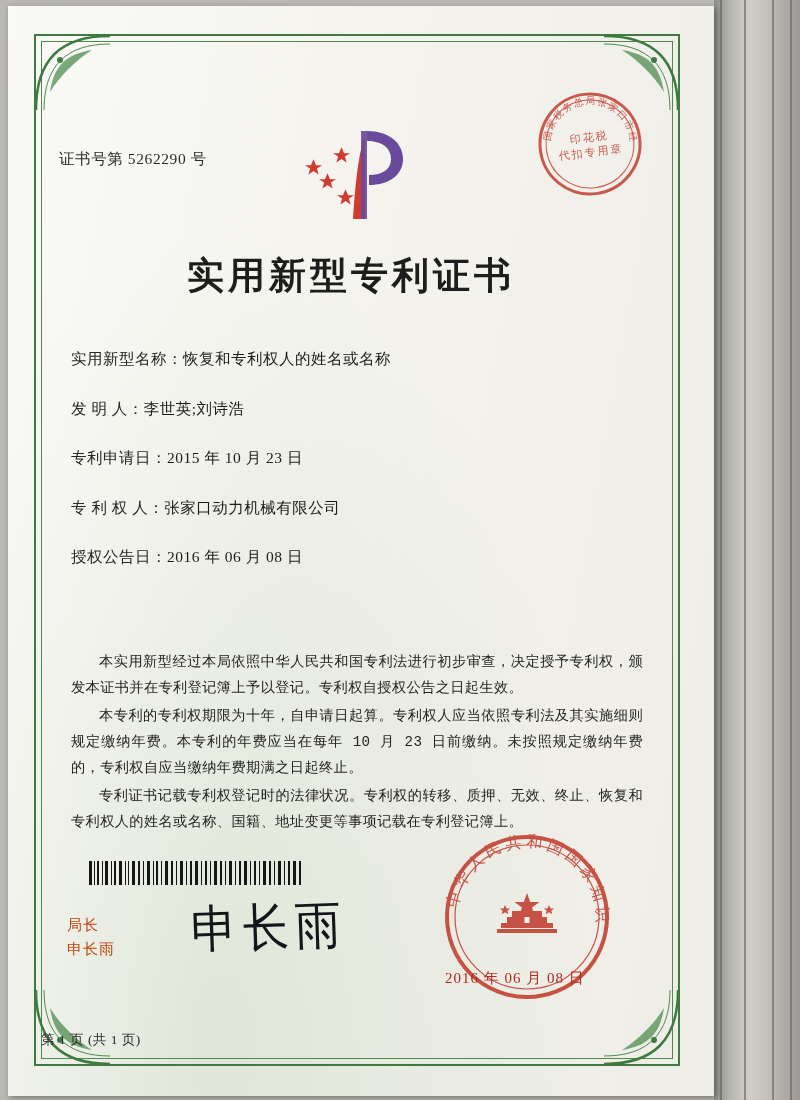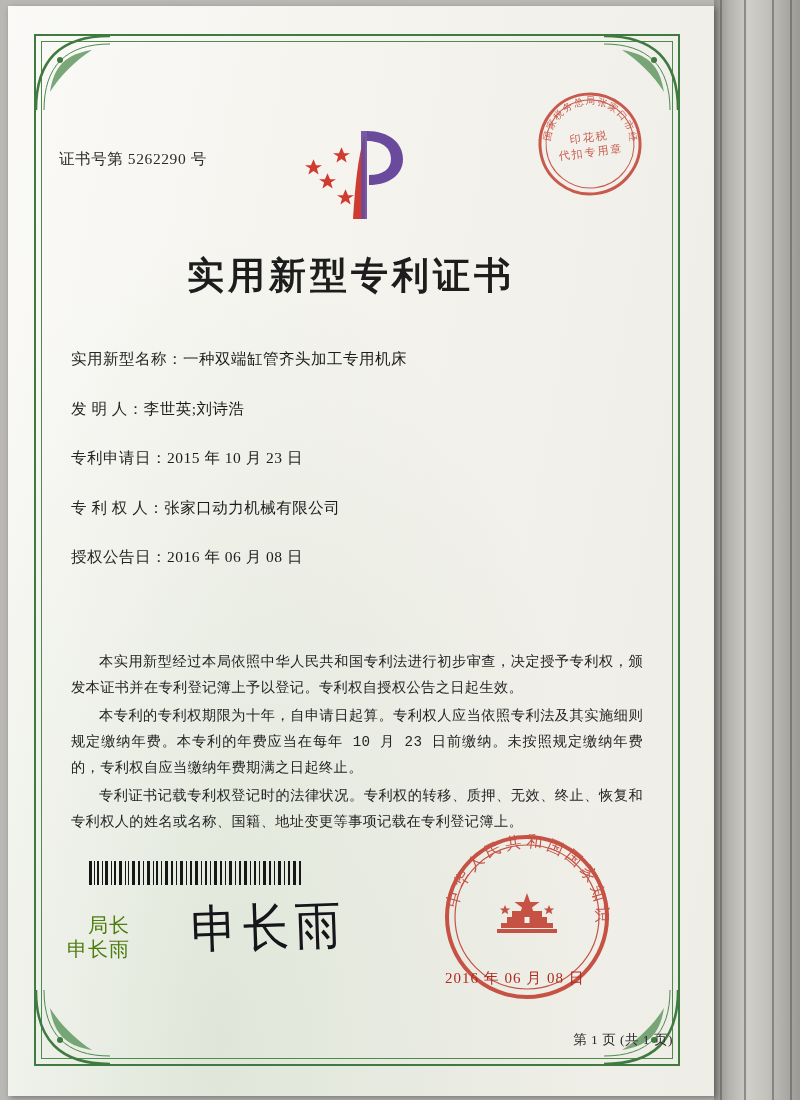--- a/index.html
+++ b/index.html
@@ -160,25 +160,24 @@
     top: 0;
     height: 24px;
     background: #171717;
     display: block;
   }
   
   .sig-label {
     position: absolute;
     left: 26px;
     top: 872px;
-    font-size: 20px;
-    color: #4d7c0f;
+    font-size: 15px;
+    color: #c2410c;
     line-height: 24px;
     letter-spacing: 1px;
-    text-align: right;
   }
   .signature {
     position: absolute;
     left: 150px;
     top: 856px;
     font-size: 46px;
     color: #15151b;
     font-family: "DejaVu Serif", serif;
     letter-spacing: 6px;
     transform: rotate(-2deg) scaleY(1.12);
@@ -206,21 +205,21 @@
     font-size: 15px;
     color: #b02a20;
     letter-spacing: 1px;
     font-family: "Liberation Serif", serif;
   }
   .footer {
     position: absolute;
     left: 0;
     right: 0;
     bottom: 10px;
-    text-align: right;
+    text-align: left;
     font-size: 13.5px;
     color: #2a2a2a;
     letter-spacing: 0.5px;
     margin-top: 44px;
   }
 </style>
 </head>
 <body>
 
 <div class="page">
@@ -301,21 +300,21 @@
             <text x="55" y="52" fill="#c0392b" font-size="11" font-family="'Liberation Serif',serif" text-anchor="middle" letter-spacing="2">印花税</text>
             <text x="55" y="67" fill="#c0392b" font-size="11" font-family="'Liberation Serif',serif" text-anchor="middle" letter-spacing="2">代扣专用章</text>
           </g>
         </svg>
       </div>
 
       <div class="title">实用新型专利证书</div>
 
       <div class="fields">
         <div class="field">
-          <span class="lbl">实用新型名称：</span><span class="val">一种双端缸管齐头加工专用机床</span>
+          <span class="lbl">实用新型名称：</span><span class="val">恢复和专利权人的姓名或名称</span>
         </div>
         <div class="field">
           <span class="lbl">发  明  人：</span><span class="val">李世英;刘诗浩</span>
         </div>
         <div class="field">
           <span class="lbl">专利申请日：</span><span class="val">2015 年 10 月 23 日</span>
         </div>
         <div class="field">
           <span class="lbl">专 利 权 人：</span><span class="val">张家口动力机械有限公司</span>
         </div>

